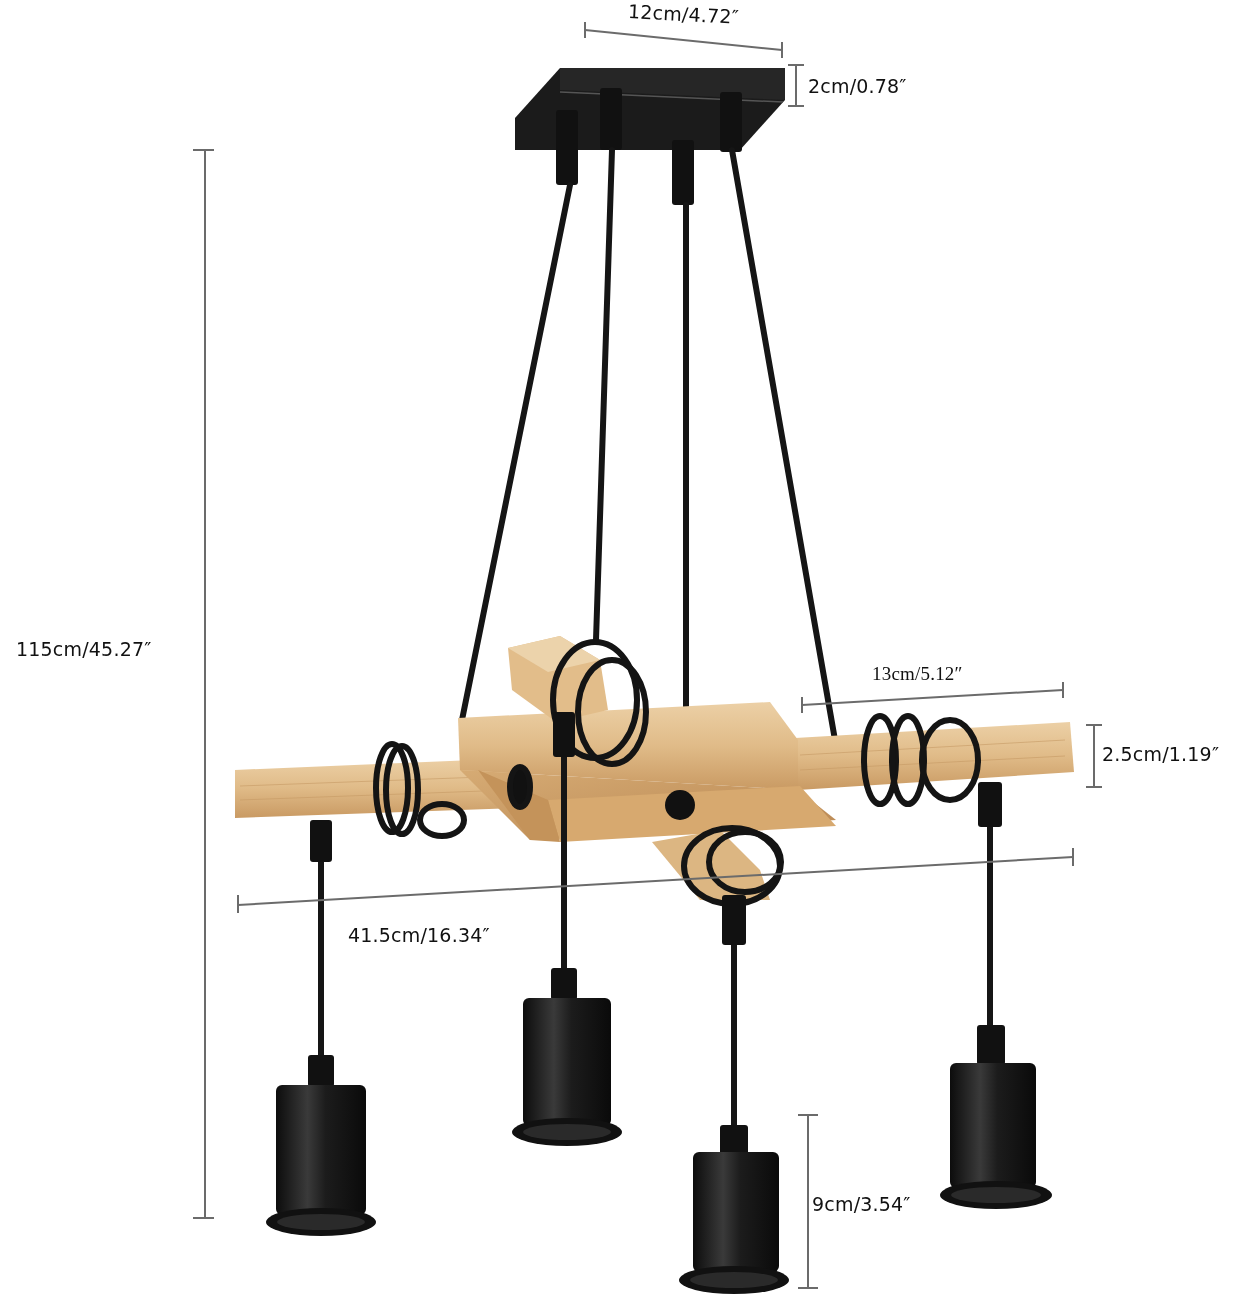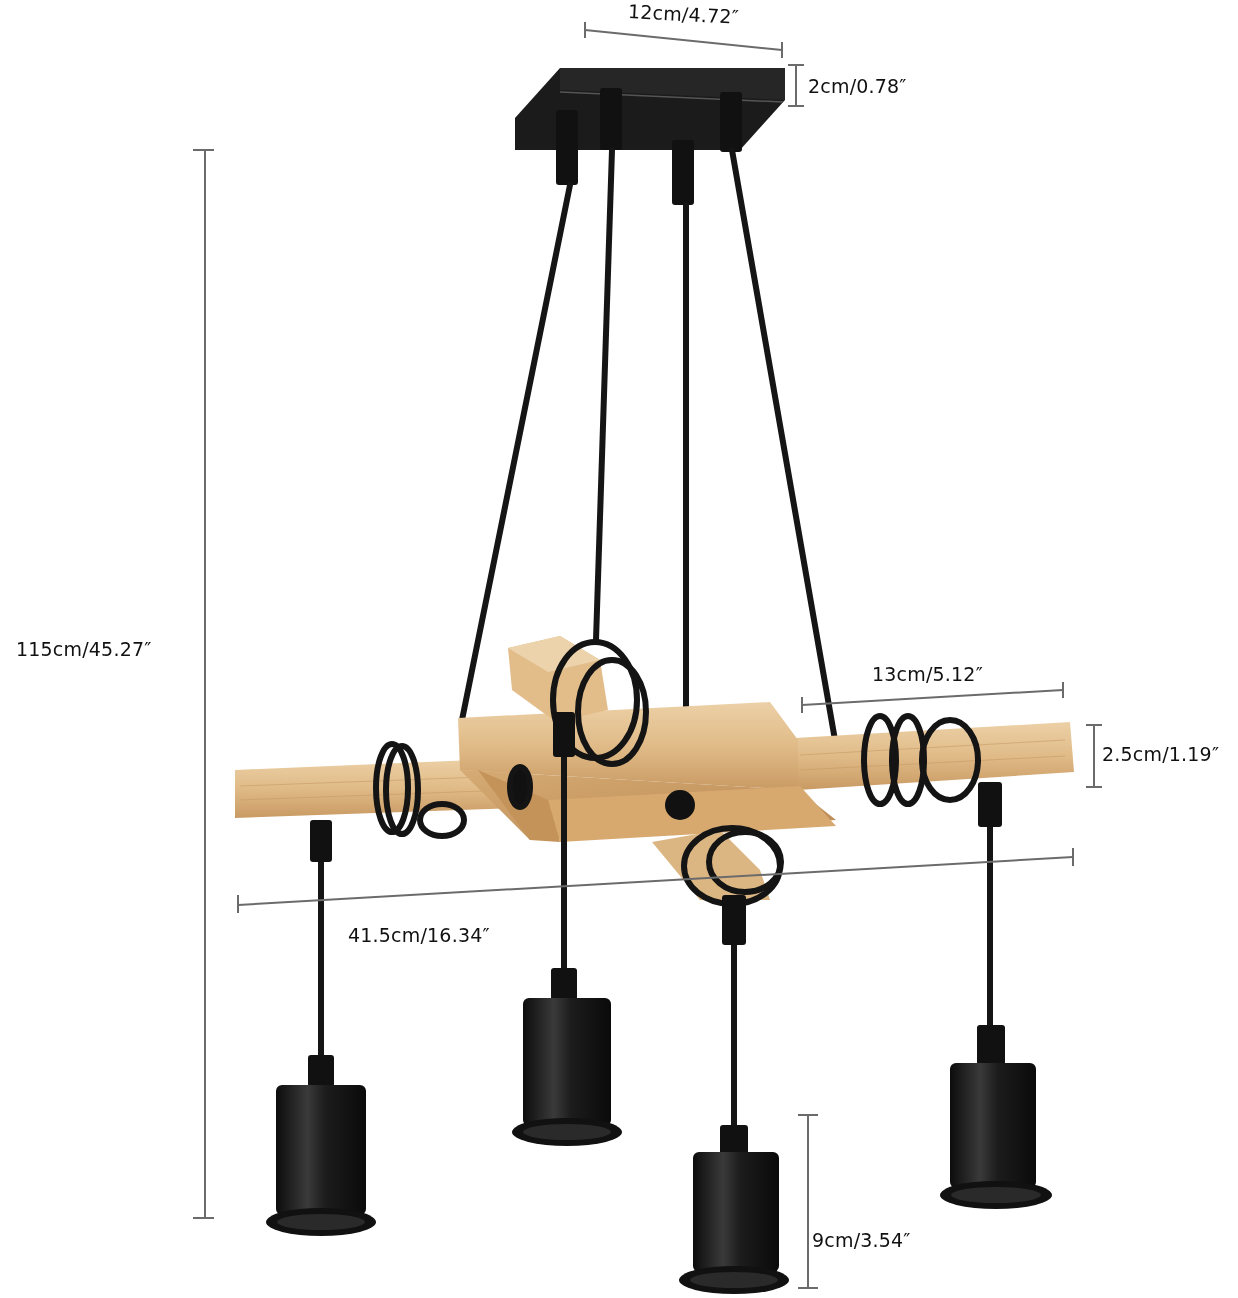--- a/index.html
+++ b/index.html
@@ -152,17 +152,17 @@
 
     <line x1="808" y1="1115" x2="808" y2="1288"></line>
     <line x1="798" y1="1115" x2="818" y2="1115"></line>
     <line x1="798" y1="1288" x2="818" y2="1288"></line>
   </g>
 </svg>
 
   <div class="dim-label" style="left:628px;top:3px;transform:rotate(3deg);">12cm/4.72″</div>
   <div class="dim-label" style="left:808px;top:75px;">2cm/0.78″</div>
   <div class="dim-label" style="left:16px;top:611px;margin-top:27px;">115cm/45.27″</div>
-  <div class="dim-label" style="left:872px;top:663px;">13cm/5.12″</div>
+  <div class="dim-label" style="left:872px;top:663px;font-family:Liberation Serif, serif;">13cm/5.12″</div>
   <div class="dim-label" style="left:1102px;top:743px;">2.5cm/1.19″</div>
   <div class="dim-label" style="left:348px;top:924px;">41.5cm/16.34″</div>
-  <div class="dim-label" style="left:812px;top:1193px;margin-top:36px;">9cm/3.54″</div>
+  <div class="dim-label" style="left:812px;top:1193px;">9cm/3.54″</div>
 </div>
 
 </body></html>

